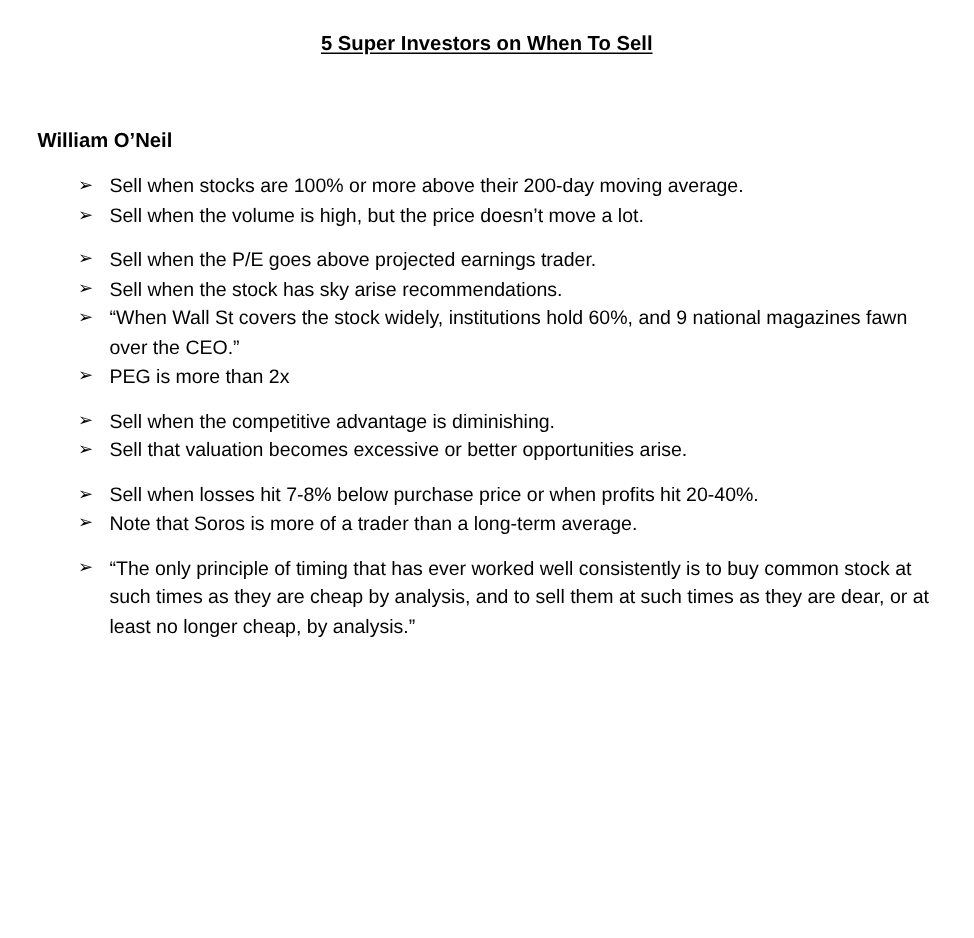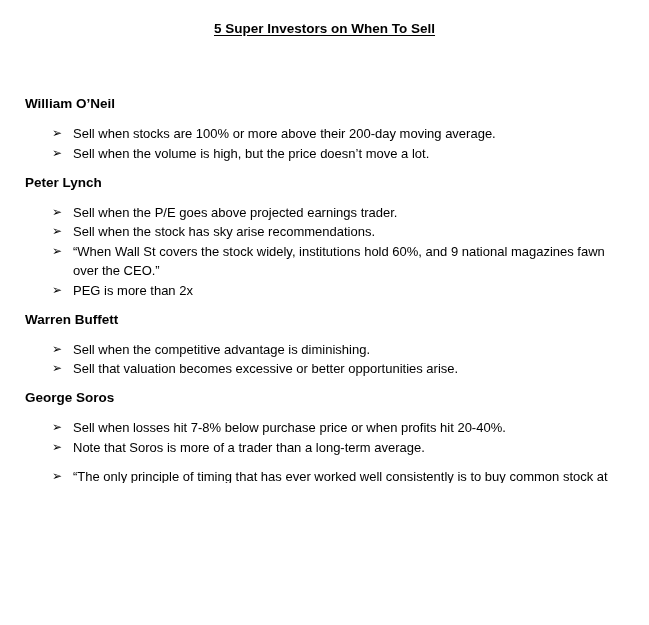--- a/index.html
+++ b/index.html
@@ -26,21 +26,21 @@
   }
   .sections {
     padding: 41px 27px 0 25px;
   }
   .investor-name {
     font-size: 13.5px;
     font-weight: bold;
     line-height: 20px;
     margin-top: 9.5px;
   }
-  .sections > section:first-child .investor-name { margin-top: 16px; }
+  .sections > section:first-child .investor-name { margin-top: 6px; }
   ul.points {
     list-style: none;
     margin-top: 10px;
   }
   li.point {
     display: flex;
     font-size: 13px;
     line-height: 19.5px;
     padding-left: 27px;
   }
@@ -75,21 +75,20 @@
   </li>
 
   <li class="point">
     <span class="bullet">➢</span>
     <span class="point-text">Sell when the volume is high, but the price doesn’t move a lot.</span>
   </li>
 </ul>
   </section>
 
   <section>
-    <h2 class="investor-name">Peter Lynch</h2>
     <ul class="points">
   <li class="point">
     <span class="bullet">➢</span>
     <span class="point-text">Sell when the P/E goes above projected earnings trader.</span>
   </li>
 
   <li class="point">
     <span class="bullet">➢</span>
     <span class="point-text">Sell when the stock has sky arise recommendations.</span>
   </li>
@@ -100,36 +99,34 @@
   </li>
 
   <li class="point">
     <span class="bullet">➢</span>
     <span class="point-text">PEG is more than 2x</span>
   </li>
 </ul>
   </section>
 
   <section>
-    <h2 class="investor-name">Warren Buffett</h2>
     <ul class="points">
   <li class="point">
     <span class="bullet">➢</span>
     <span class="point-text">Sell when the competitive advantage is diminishing.</span>
   </li>
 
   <li class="point">
     <span class="bullet">➢</span>
     <span class="point-text">Sell that valuation becomes excessive or better opportunities arise.</span>
   </li>
 </ul>
   </section>
 
   <section>
-    <h2 class="investor-name">George Soros</h2>
     <ul class="points">
   <li class="point">
     <span class="bullet">➢</span>
     <span class="point-text">Sell when losses hit 7-8% below purchase price or when profits hit 20-40%.</span>
   </li>
 
   <li class="point">
     <span class="bullet">➢</span>
     <span class="point-text">Note that Soros is more of a trader than a long-term average.</span>
   </li>

